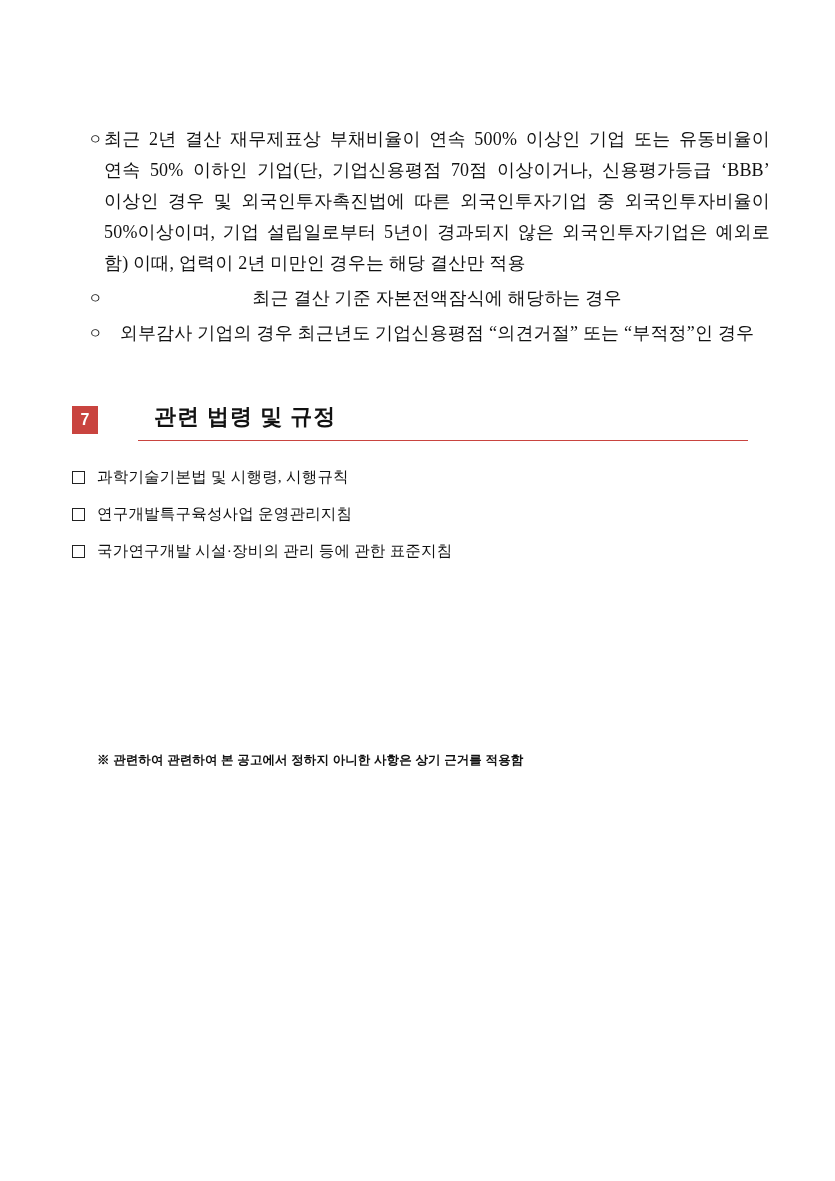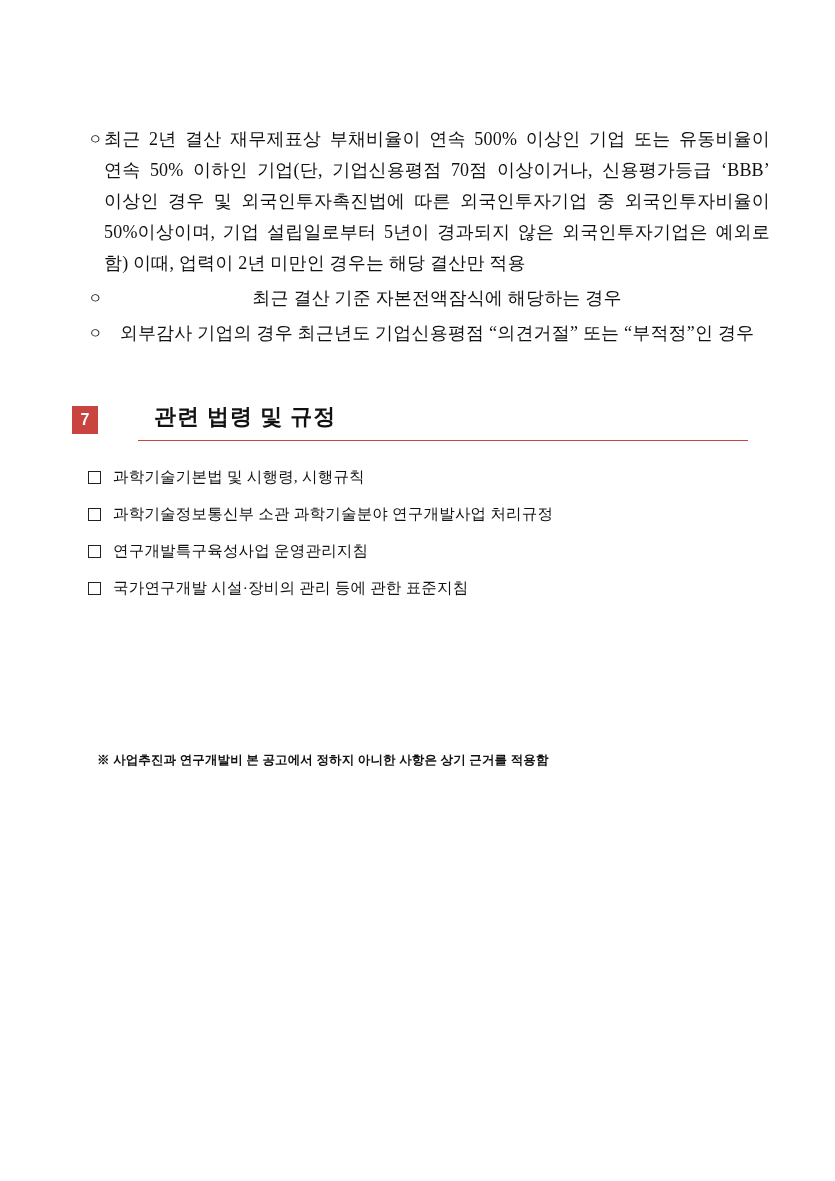--- a/index.html
+++ b/index.html
@@ -94,21 +94,21 @@
     left: 66px;
     top: 36px;
     width: 610px;
     height: 0;
     border-top: 1px solid #c9443f;
   }
 
   
   .checklist {
     position: absolute;
-    left: 88px;
+    left: 72px;
     top: 460px;
     width: 690px;
   }
   .check-item {
     display: flex;
     align-items: flex-start;
     height: 37px;
   }
   .check-box {
     flex: 0 0 auto;
@@ -164,27 +164,23 @@
     <div class="sec-rule"></div>
   </div>
 
   <div class="checklist">
     <div class="check-item">
       <span class="check-box"></span>
       <span class="check-label">과학기술기본법 및 시행령, 시행규칙</span>
     </div>
     <div class="check-item">
       <span class="check-box"></span>
-      <span class="check-label">과학기술정보통신부 소관 과학기술분야 연구개발사업 처리규정</span>
-    </div>
-    <div class="check-item">
-      <span class="check-box"></span>
       <span class="check-label">연구개발특구육성사업 운영관리지침</span>
     </div>
     <div class="check-item">
       <span class="check-box"></span>
       <span class="check-label">국가연구개발 시설·장비의 관리 등에 관한 표준지침</span>
     </div>
   </div>
 
-  <div class="note">※ 사업추진과 연구개발비 본 공고에서 정하지 아니한 사항은 상기 근거를 적용함</div>
+  <div class="note">※ 관련하여 관련하여 본 공고에서 정하지 아니한 사항은 상기 근거를 적용함</div>
 
 </div>
 
 </body></html>

